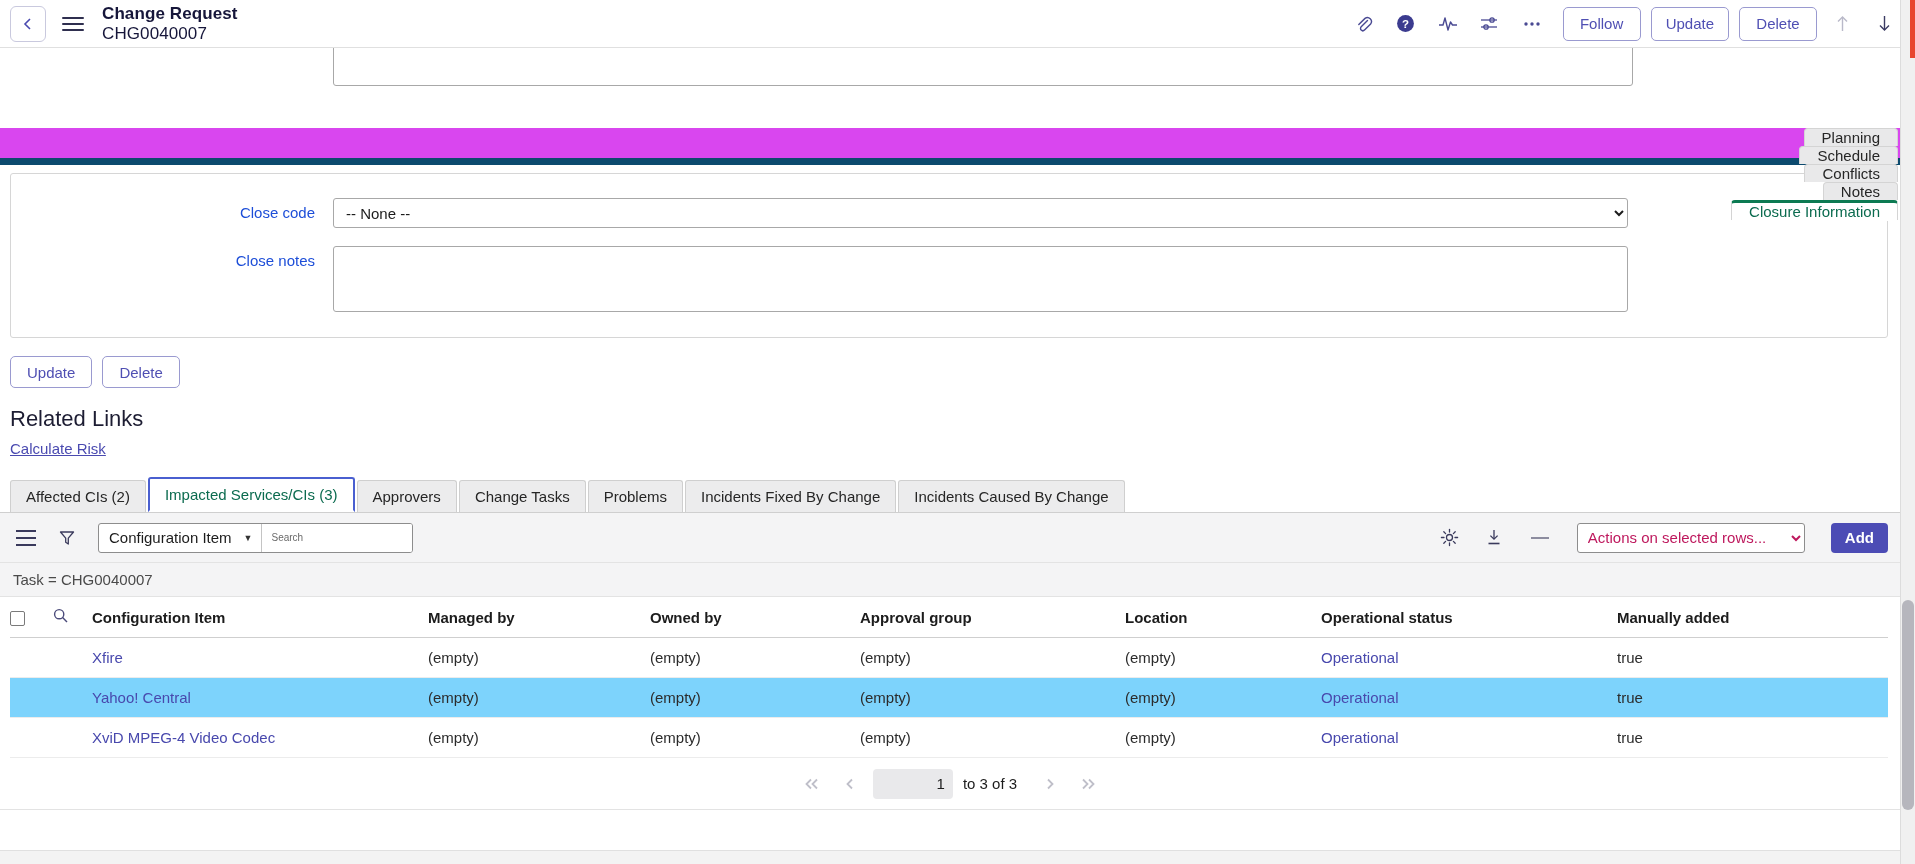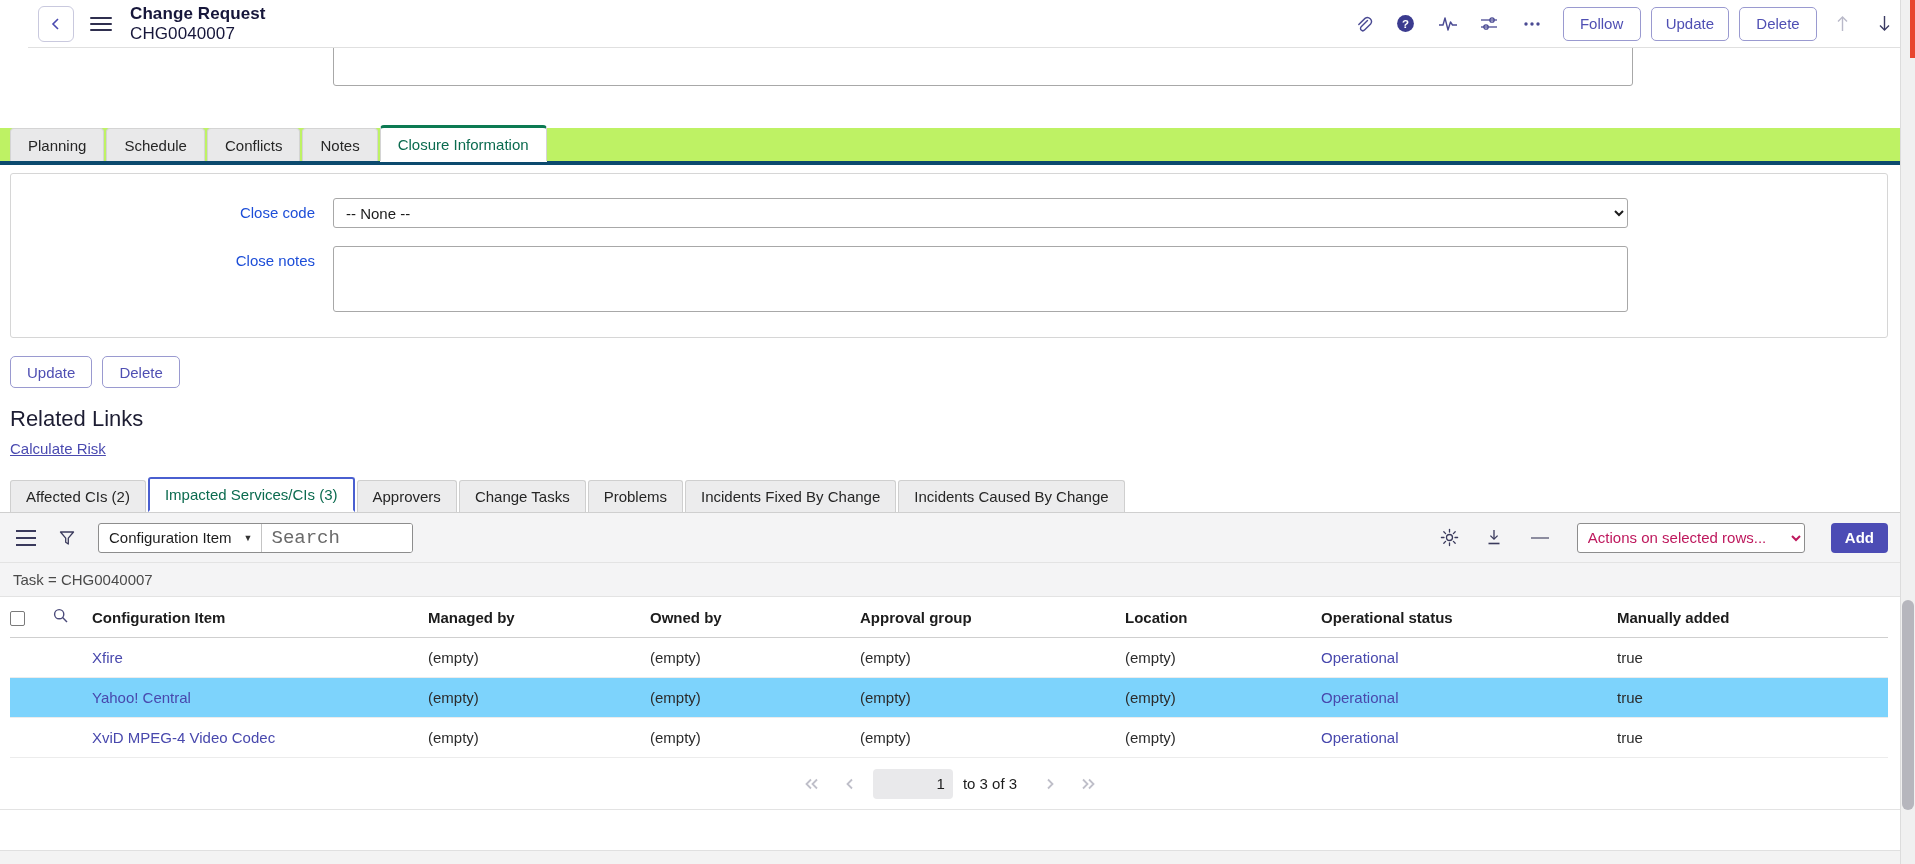--- a/index.html
+++ b/index.html
@@ -18,21 +18,20 @@
   
   .topbar {
     height: 48px;
     background: #ffffff;
     border-bottom: 1px solid #e0e0e0;
     display: flex;
     align-items: center;
     padding: 0 14px 0 10px;
     position: relative;
     z-index: 20;
-    margin-left: 28px;
   }
   .back-btn {
     width: 36px; height: 36px;
     border: 1px solid #c9c9de;
     border-radius: 6px;
     background: #fff;
     display: flex; align-items: center; justify-content: center;
     color: #4a4ab0;
     cursor: pointer;
     flex: 0 0 auto;
@@ -103,22 +102,23 @@
   }
 
   .gap-band { height: 44px; background: #ffffff; }
 
   
   .tabstrip {
     display: flex;
     align-items: flex-end;
     padding-left: 10px;
     height: 37px;
-    background: #bef264;
-    border-bottom: 4px solid #0c4a6e;
+    background: #d946ef;
+    border-bottom: 7px solid #0c4a6e;
+    flex-direction: column;
   }
   .ftab {
     height: 33px;
     padding: 0 17px;
     display: flex; align-items: center;
     background: #e9e9ea;
     border: 1px solid #d4d4d4;
     border-bottom: none;
     border-radius: 4px 4px 0 0;
     font-size: 15px;
@@ -262,22 +262,22 @@
     display: flex; align-items: center;
     height: 28px; padding: 0 8px 0 10px;
     border-right: 1px solid #c4c4c4;
     font-size: 15px; color: #1c1c1c; cursor: pointer;
     white-space: nowrap;
   }
   .caret { margin-left: 12px; font-size: 9px; color: #333; }
   .combo-search {
     border: none; outline: none;
     height: 28px; width: 150px;
-    font-family: Liberation Mono, monospace;
-    font-size: 19px; padding-left: 10px; color: #1c1c1c;
+    font-family: Liberation Sans, sans-serif;
+    font-size: 10px; padding-left: 10px; color: #1c1c1c;
   }
   .combo-search::placeholder { color: #6a6a6a; }
   .tb-spacer { flex: 1 1 auto; }
   .tb-right { display: flex; align-items: center; gap: 26px; }
   .actions-sel {
     width: 228px; height: 30px;
     border: 1px solid #8d8d8d;
     border-radius: 3px;
     background: #fff;
     font-family: "Liberation Sans", sans-serif;

